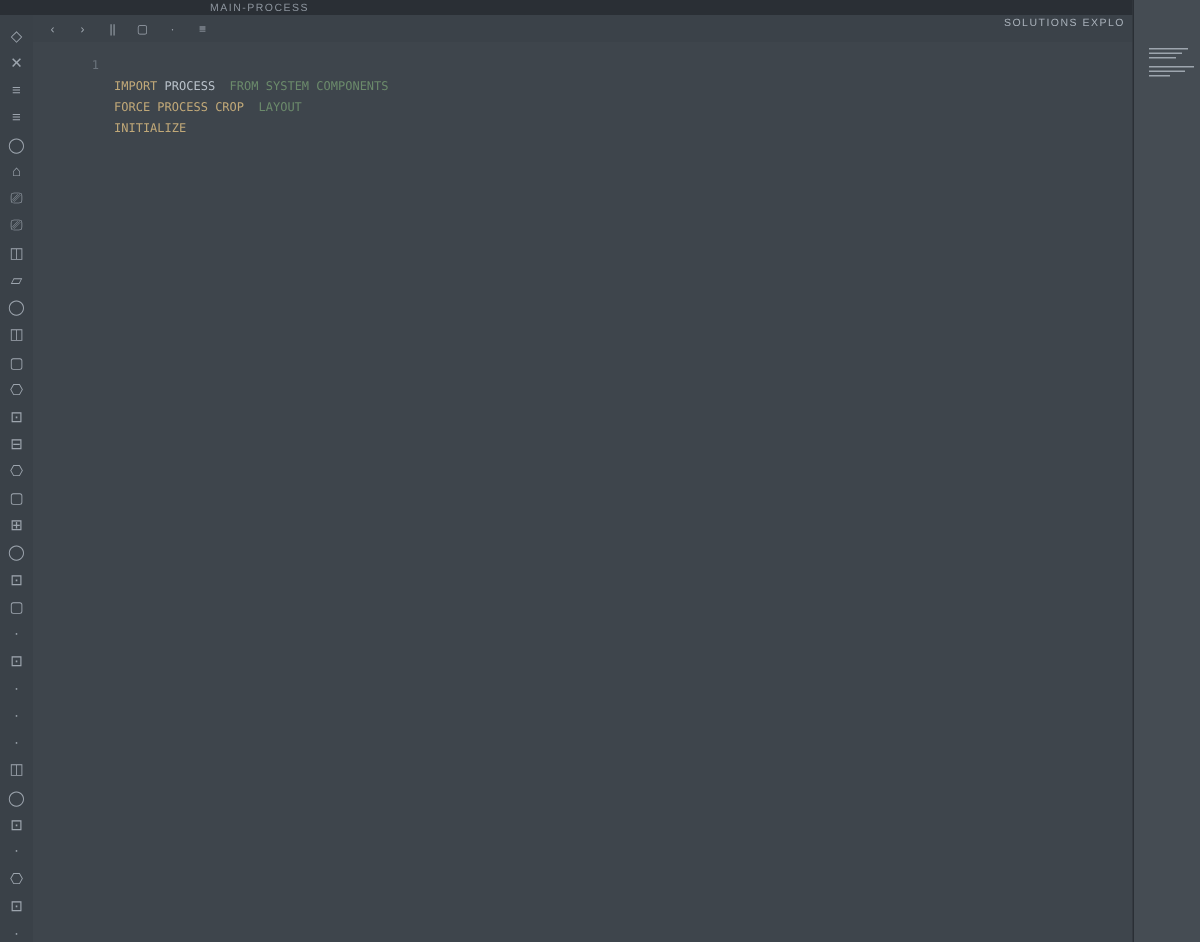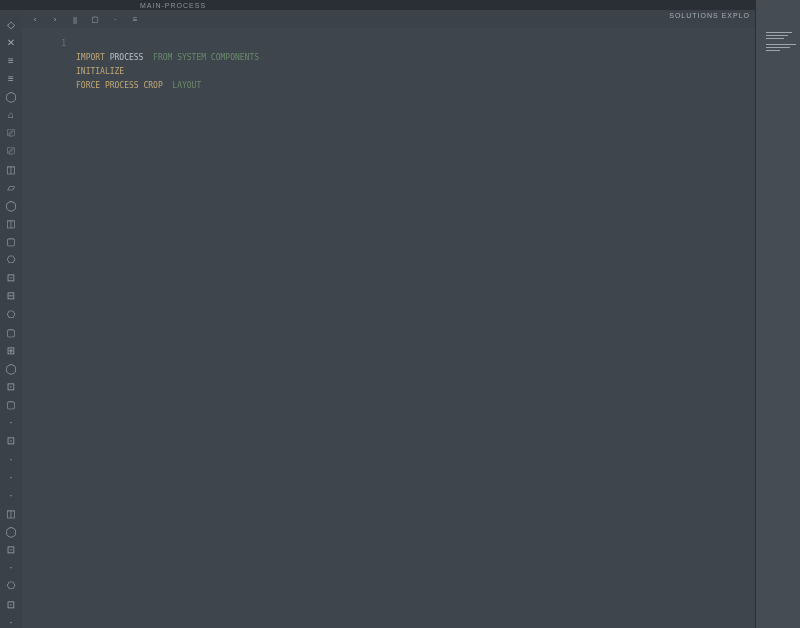--- a/index.html
+++ b/index.html
@@ -139,25 +139,25 @@
     <div class="line">
       <span class="gutter">1</span>
       <span class="code"><span class="kw"></span><span class="com"> </span></span>
     </div>
     <div class="line">
       <span class="gutter"></span>
       <span class="code"><span class="kw">IMPORT </span>PROCESS<span class="com">  FROM SYSTEM COMPONENTS</span></span>
     </div>
     <div class="line">
       <span class="gutter"></span>
-      <span class="code"><span class="kw">INITIALIZE</span><span class="com"> </span></span>
+      <span class="code"><span class="kw">FORCE PROCESS CROP </span><span class="com"> LAYOUT</span></span>
     </div>
     <div class="line">
       <span class="gutter"></span>
-      <span class="code"><span class="kw">FORCE PROCESS CROP </span><span class="com"> LAYOUT</span></span>
+      <span class="code"><span class="kw">INITIALIZE</span><span class="com"> </span></span>
     </div>
   </div>
 
 <div class="rightpanel">
   <div class="minimap-lines">
     <span style="width:26px"></span>
     <span style="width:22px"></span>
     <span style="width:18px"></span>
     <span style="width:0"></span>
     <span style="width:30px"></span>

